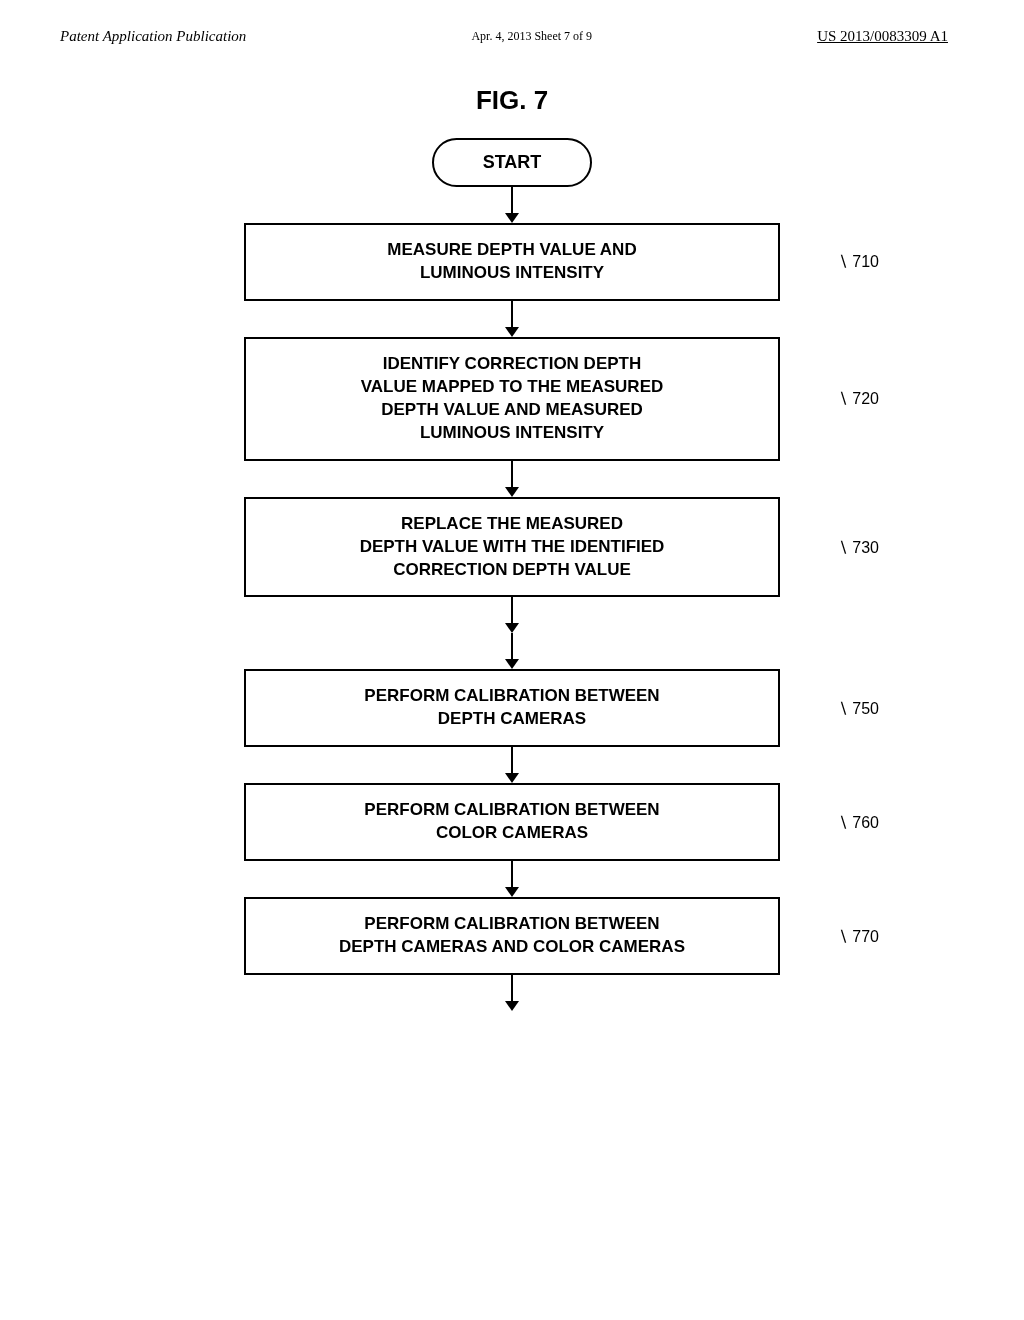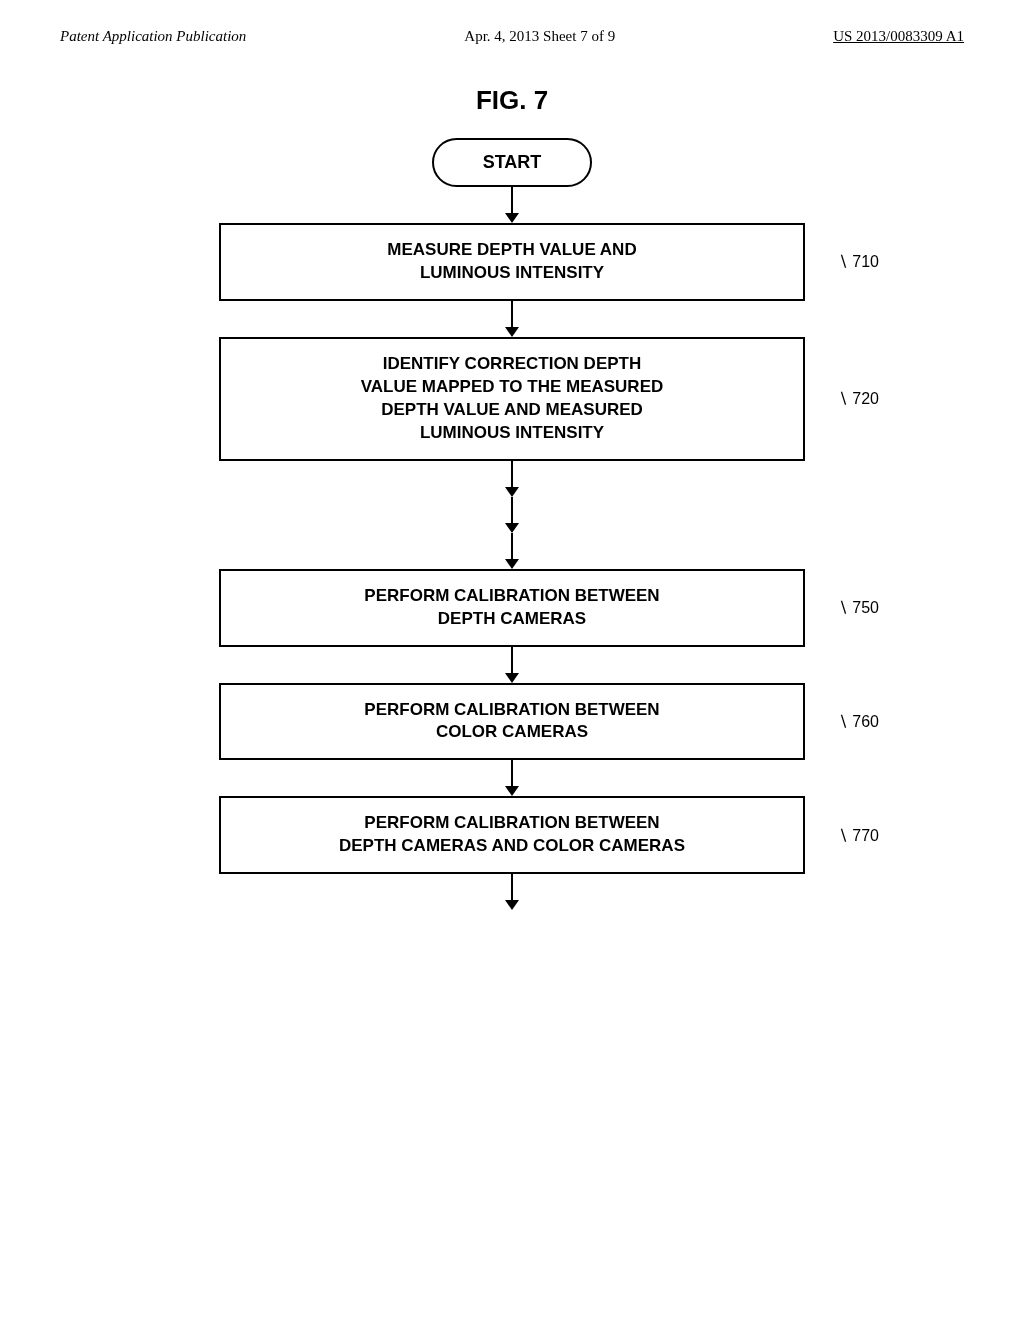--- a/index.html
+++ b/index.html
@@ -9,31 +9,31 @@
       width: 1024px;
       min-height: 1320px;
       position: relative;
       color: #000;
     }
 
     .header {
       display: flex;
       justify-content: space-between;
       align-items: center;
-      padding: 28px 60px 10px 60px;
+      padding: 28px 76px 10px 60px;
       font-size: 15px;
     }
 
     .header-left {
       font-style: italic;
       font-size: 15px;
     }
 
     .header-center {
-      font-size: 15px;
+      font-size: 12px;
     }
 
     .header-right {
       font-size: 15px;
       text-decoration: underline;
     }
 
     .fig-title {
       text-align: center;
       font-size: 26px;
@@ -72,21 +72,21 @@
       position: relative;
     }
 
     .rect-box {
       border: 2px solid #000;
       padding: 14px 24px;
       font-size: 17px;
       font-weight: bold;
       font-family: Arial, sans-serif;
       text-align: center;
-      width: 586px;
+      width: 536px;
       line-height: 1.35;
     }
 
     .step-label {
       position: absolute;
       right: 85px;
       font-size: 16px;
       font-family: Arial, sans-serif;
     }
 
@@ -143,20 +143,26 @@
 
   <div class="rect-box-wrapper">
     <div class="rect-box">
       IDENTIFY CORRECTION DEPTH<br>VALUE MAPPED TO THE MEASURED<br>DEPTH VALUE AND MEASURED<br>LUMINOUS INTENSITY
     </div>
     <span class="step-label">∖ 720</span>
   </div>
 
   <div class="arrow"></div>
 
+  <div class="rect-box-wrapper">
+    <div class="rect-box">
+      REPLACE THE MEASURED<br>DEPTH VALUE WITH THE IDENTIFIED<br>CORRECTION DEPTH VALUE
+    </div>
+    <span class="step-label">∖ 730</span>
+  </div>
 
   <div class="arrow"></div>
 
 
   <div class="arrow"></div>
 
   <div class="rect-box-wrapper">
     <div class="rect-box">
       PERFORM CALIBRATION BETWEEN<br>DEPTH CAMERAS
     </div>

